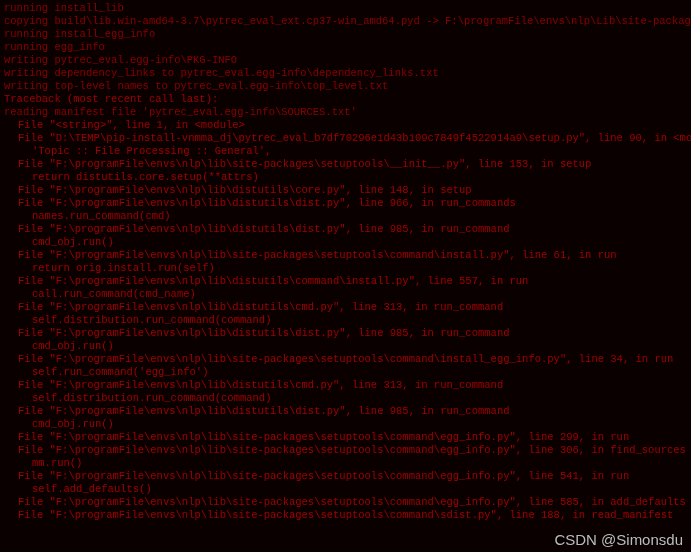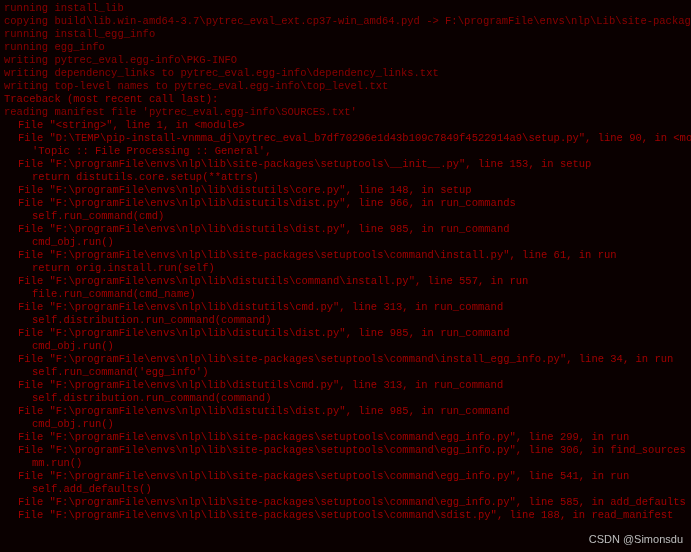--- a/index.html
+++ b/index.html
@@ -21,21 +21,21 @@
     .line { white-space: pre; color: #8b0000; }
     .line-red { color: #a00000; }
     .indent1 { padding-left: 14px; }
     .indent2 { padding-left: 28px; }
     .watermark {
       position: absolute;
       right: 8px;
       bottom: 6px;
       color: #dcdcdc;
       font-family: Arial, sans-serif;
-      font-size: 11px;
+      font-size: 15px;
       opacity: 0.85;
       text-shadow: 0 0 3px #000;
     }
   </style>
 </head>
 <body>
 
 <div class="terminal" id="term">
     <div class="line">running install_lib</div>
     <div class="line">copying build\lib.win-amd64-3.7\pytrec_eval_ext.cp37-win_amd64.pyd -&gt; F:\programFile\envs\nlp\Lib\site-packages</div>
@@ -46,27 +46,27 @@
     <div class="line">writing top-level names to pytrec_eval.egg-info\top_level.txt</div>
     <div class="line line-red">Traceback (most recent call last):</div>
     <div class="line">reading manifest file 'pytrec_eval.egg-info\SOURCES.txt'</div>
     <div class="line line-red indent1">File "&lt;string&gt;", line 1, in &lt;module&gt;</div>
     <div class="line line-red indent1">File "D:\TEMP\pip-install-vnmma_dj\pytrec_eval_b7df70296e1d43b109c7849f4522914a9\setup.py", line 90, in &lt;module&gt;</div>
     <div class="line line-red indent2">'Topic :: File Processing :: General',</div>
     <div class="line line-red indent1">File "F:\programFile\envs\nlp\lib\site-packages\setuptools\__init__.py", line 153, in setup</div>
     <div class="line line-red indent2">return distutils.core.setup(**attrs)</div>
     <div class="line line-red indent1">File "F:\programFile\envs\nlp\lib\distutils\core.py", line 148, in setup</div>
     <div class="line line-red indent1">File "F:\programFile\envs\nlp\lib\distutils\dist.py", line 966, in run_commands</div>
-    <div class="line line-red indent2">self.run_command(cmd)</div>
+    <div class="line line-red indent2">names.run_command(cmd)</div>
     <div class="line line-red indent1">File "F:\programFile\envs\nlp\lib\distutils\dist.py", line 985, in run_command</div>
     <div class="line line-red indent2">cmd_obj.run()</div>
     <div class="line line-red indent1">File "F:\programFile\envs\nlp\lib\site-packages\setuptools\command\install.py", line 61, in run</div>
     <div class="line line-red indent2">return orig.install.run(self)</div>
     <div class="line line-red indent1">File "F:\programFile\envs\nlp\lib\distutils\command\install.py", line 557, in run</div>
-    <div class="line line-red indent2">file.run_command(cmd_name)</div>
+    <div class="line line-red indent2">call.run_command(cmd_name)</div>
     <div class="line line-red indent1">File "F:\programFile\envs\nlp\lib\distutils\cmd.py", line 313, in run_command</div>
     <div class="line line-red indent2">self.distribution.run_command(command)</div>
     <div class="line line-red indent1">File "F:\programFile\envs\nlp\lib\distutils\dist.py", line 985, in run_command</div>
     <div class="line line-red indent2">cmd_obj.run()</div>
     <div class="line line-red indent1">File "F:\programFile\envs\nlp\lib\site-packages\setuptools\command\install_egg_info.py", line 34, in run</div>
     <div class="line line-red indent2">self.run_command('egg_info')</div>
     <div class="line line-red indent1">File "F:\programFile\envs\nlp\lib\distutils\cmd.py", line 313, in run_command</div>
     <div class="line line-red indent2">self.distribution.run_command(command)</div>
     <div class="line line-red indent1">File "F:\programFile\envs\nlp\lib\distutils\dist.py", line 985, in run_command</div>
     <div class="line line-red indent2">cmd_obj.run()</div>

